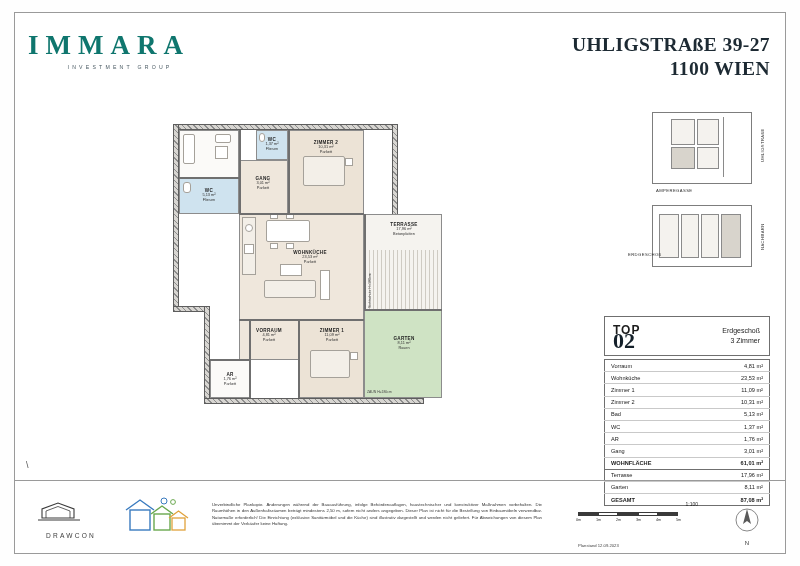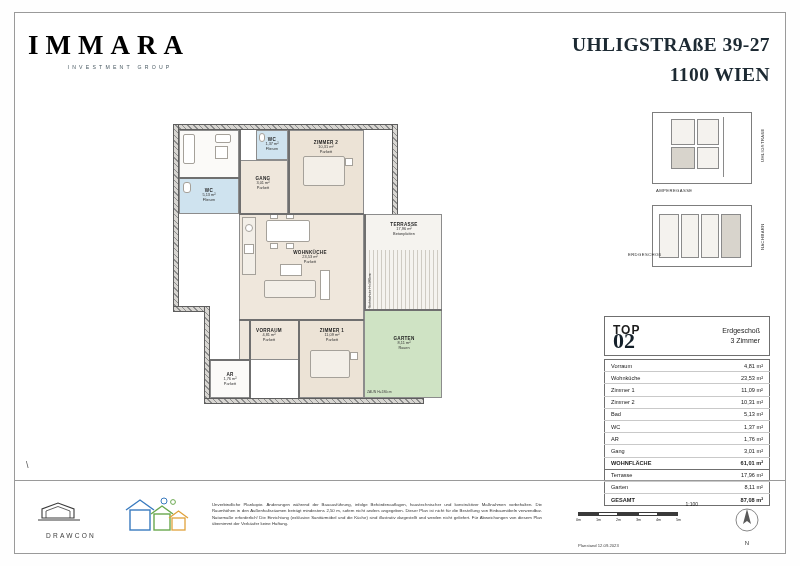--- a/index.html
+++ b/index.html
@@ -25,21 +25,21 @@
 
   
   .logo {
     position:absolute; left:28px; top:32px;
     width:190px;
   }
   .logo .word {
     font-family:"Liberation Serif", serif;
     font-size:27px;
     letter-spacing:7px;
-    color:#000000;
+    color:#0f766e;
     font-weight:700;
     line-height:1;
   }
   .logo .sub {
     margin-top:5px;
     font-size:5.2px;
     letter-spacing:3.2px;
     color:#4a5a63;
     text-align:center;
     padding-right:6px;
@@ -54,21 +54,21 @@
     font-size:19.5px;
     letter-spacing:0.4px;
     color:#1d2a33;
   }
   .title-block .l2 {
     font-family:"Liberation Serif", serif;
     font-weight:700;
     font-size:19.5px;
     letter-spacing:0.4px;
     color:#1d2a33;
-    margin-top:8px;
+    margin-top:2px;
   }
 
   
   .plan {
     position:absolute;
     left:168px; top:120px;
     width:330px; height:310px;
   }
   .wall {
     position:absolute;

